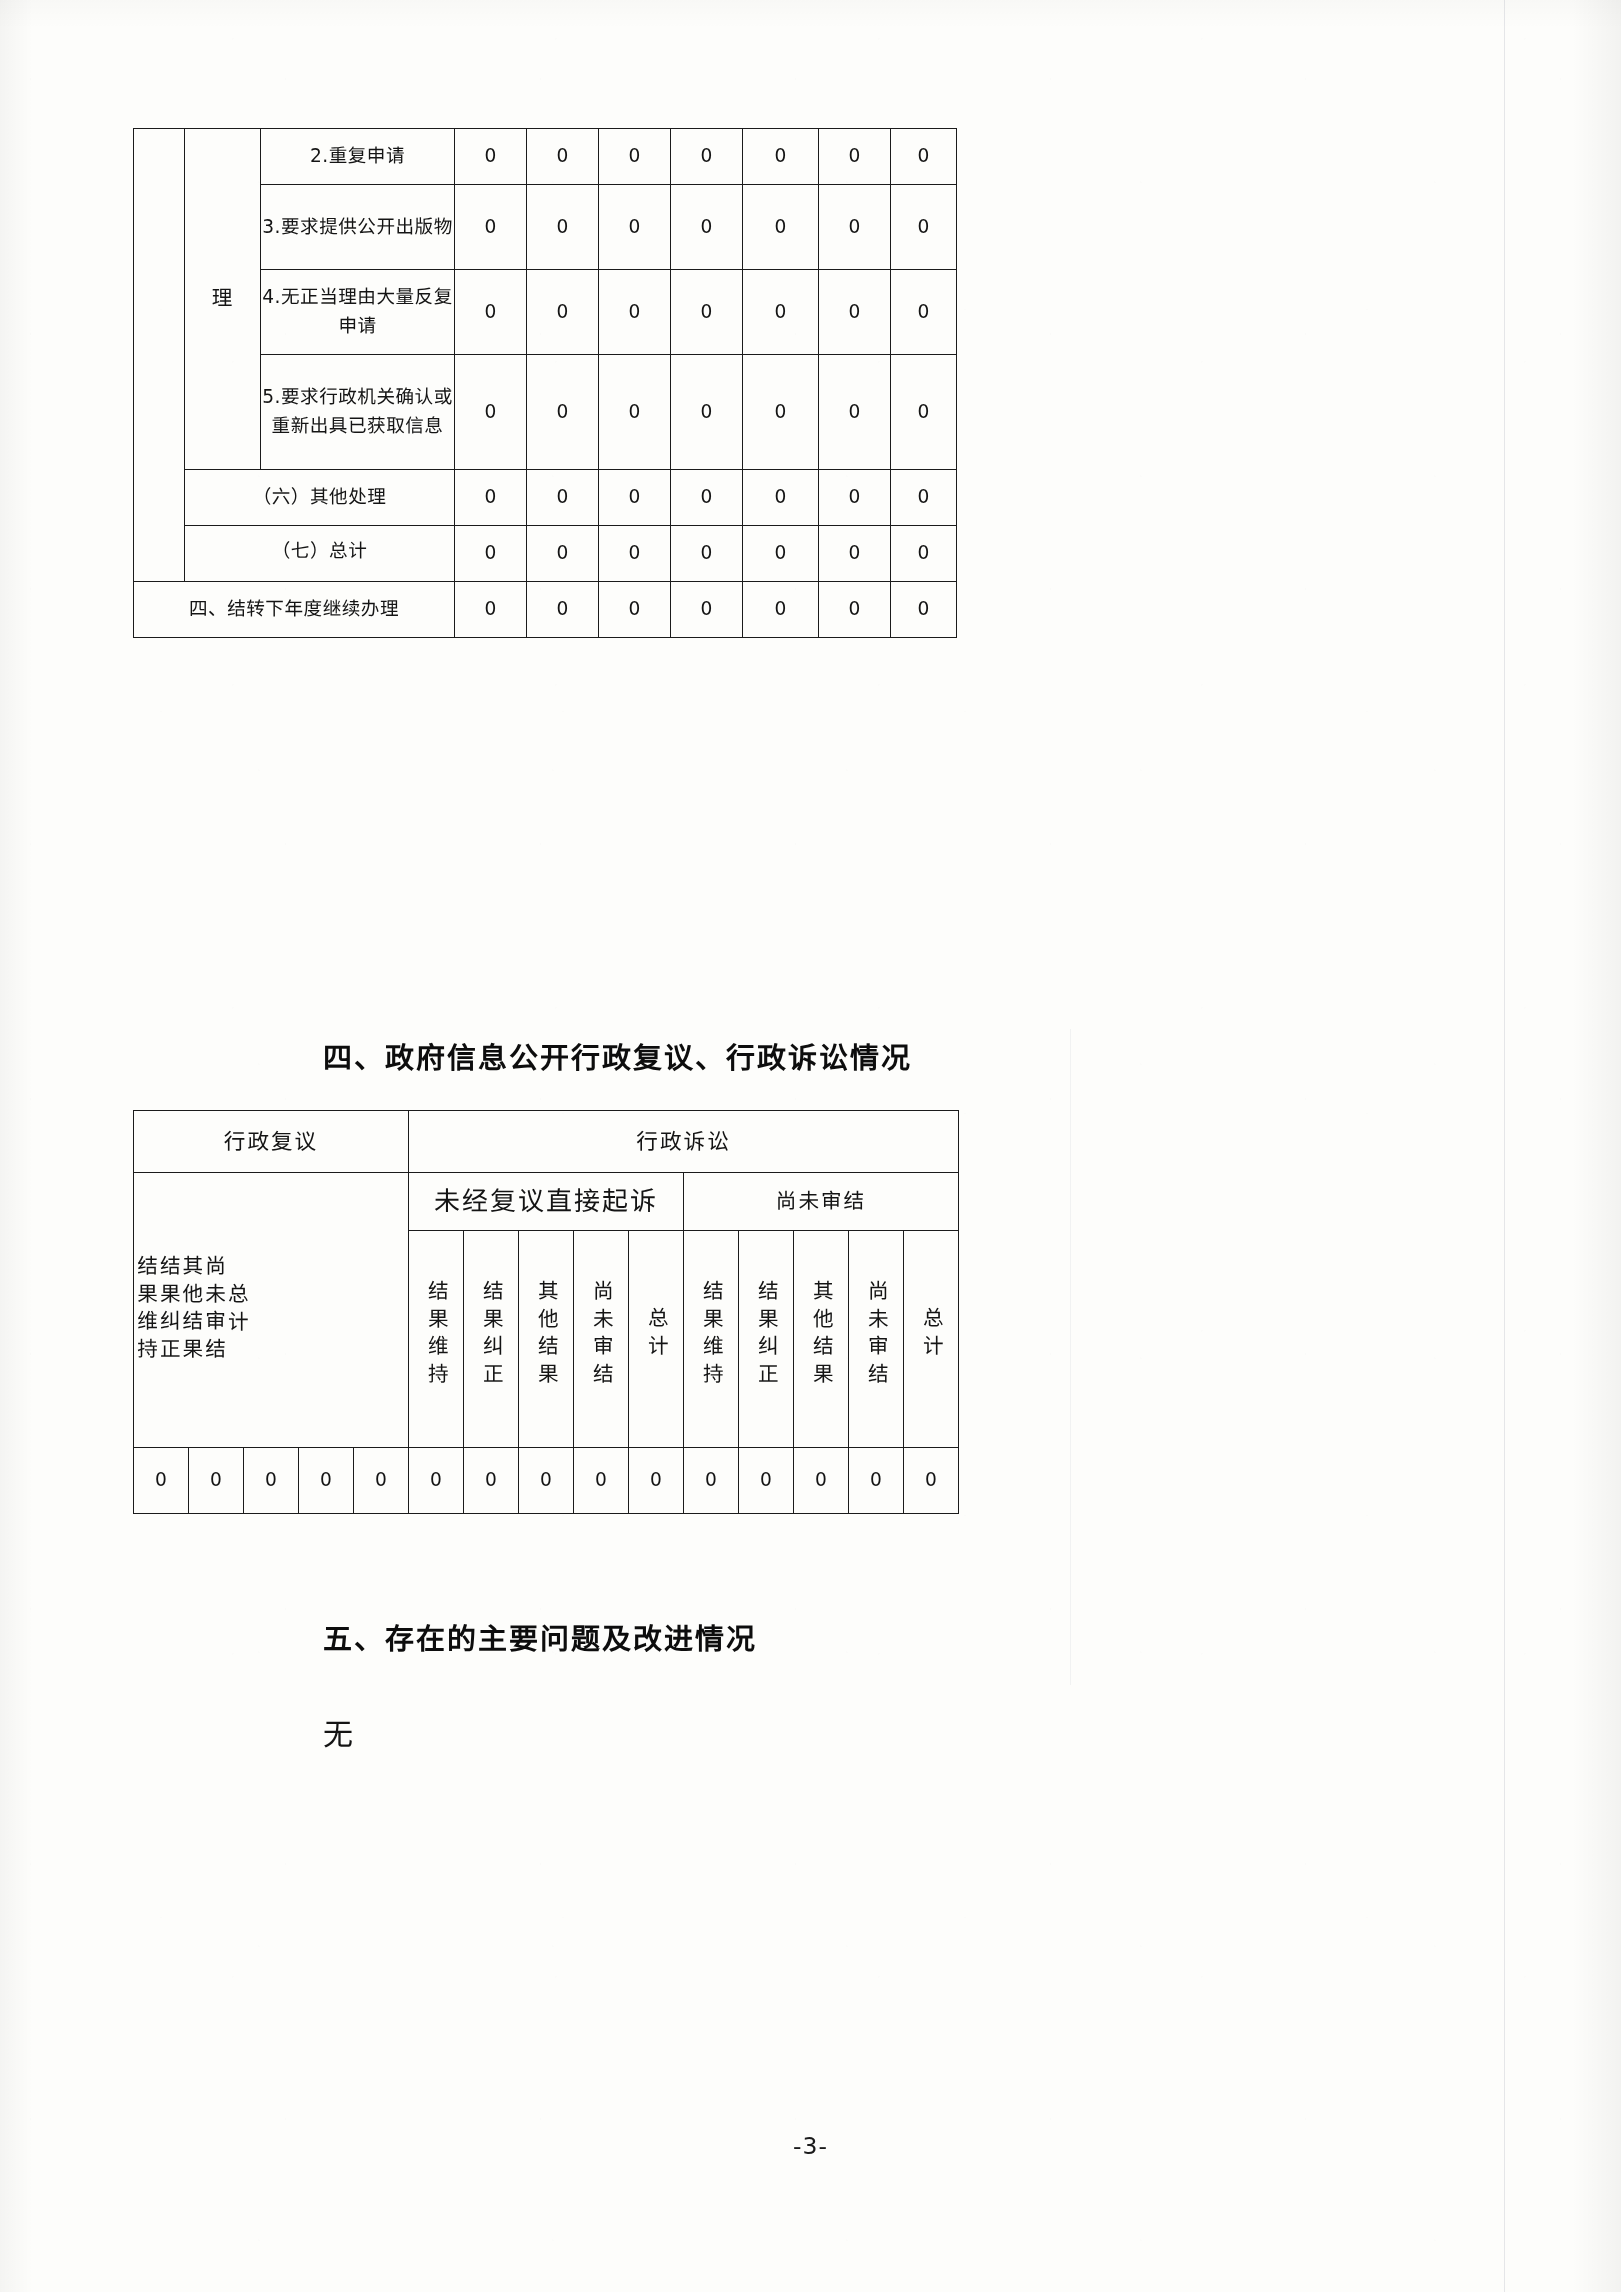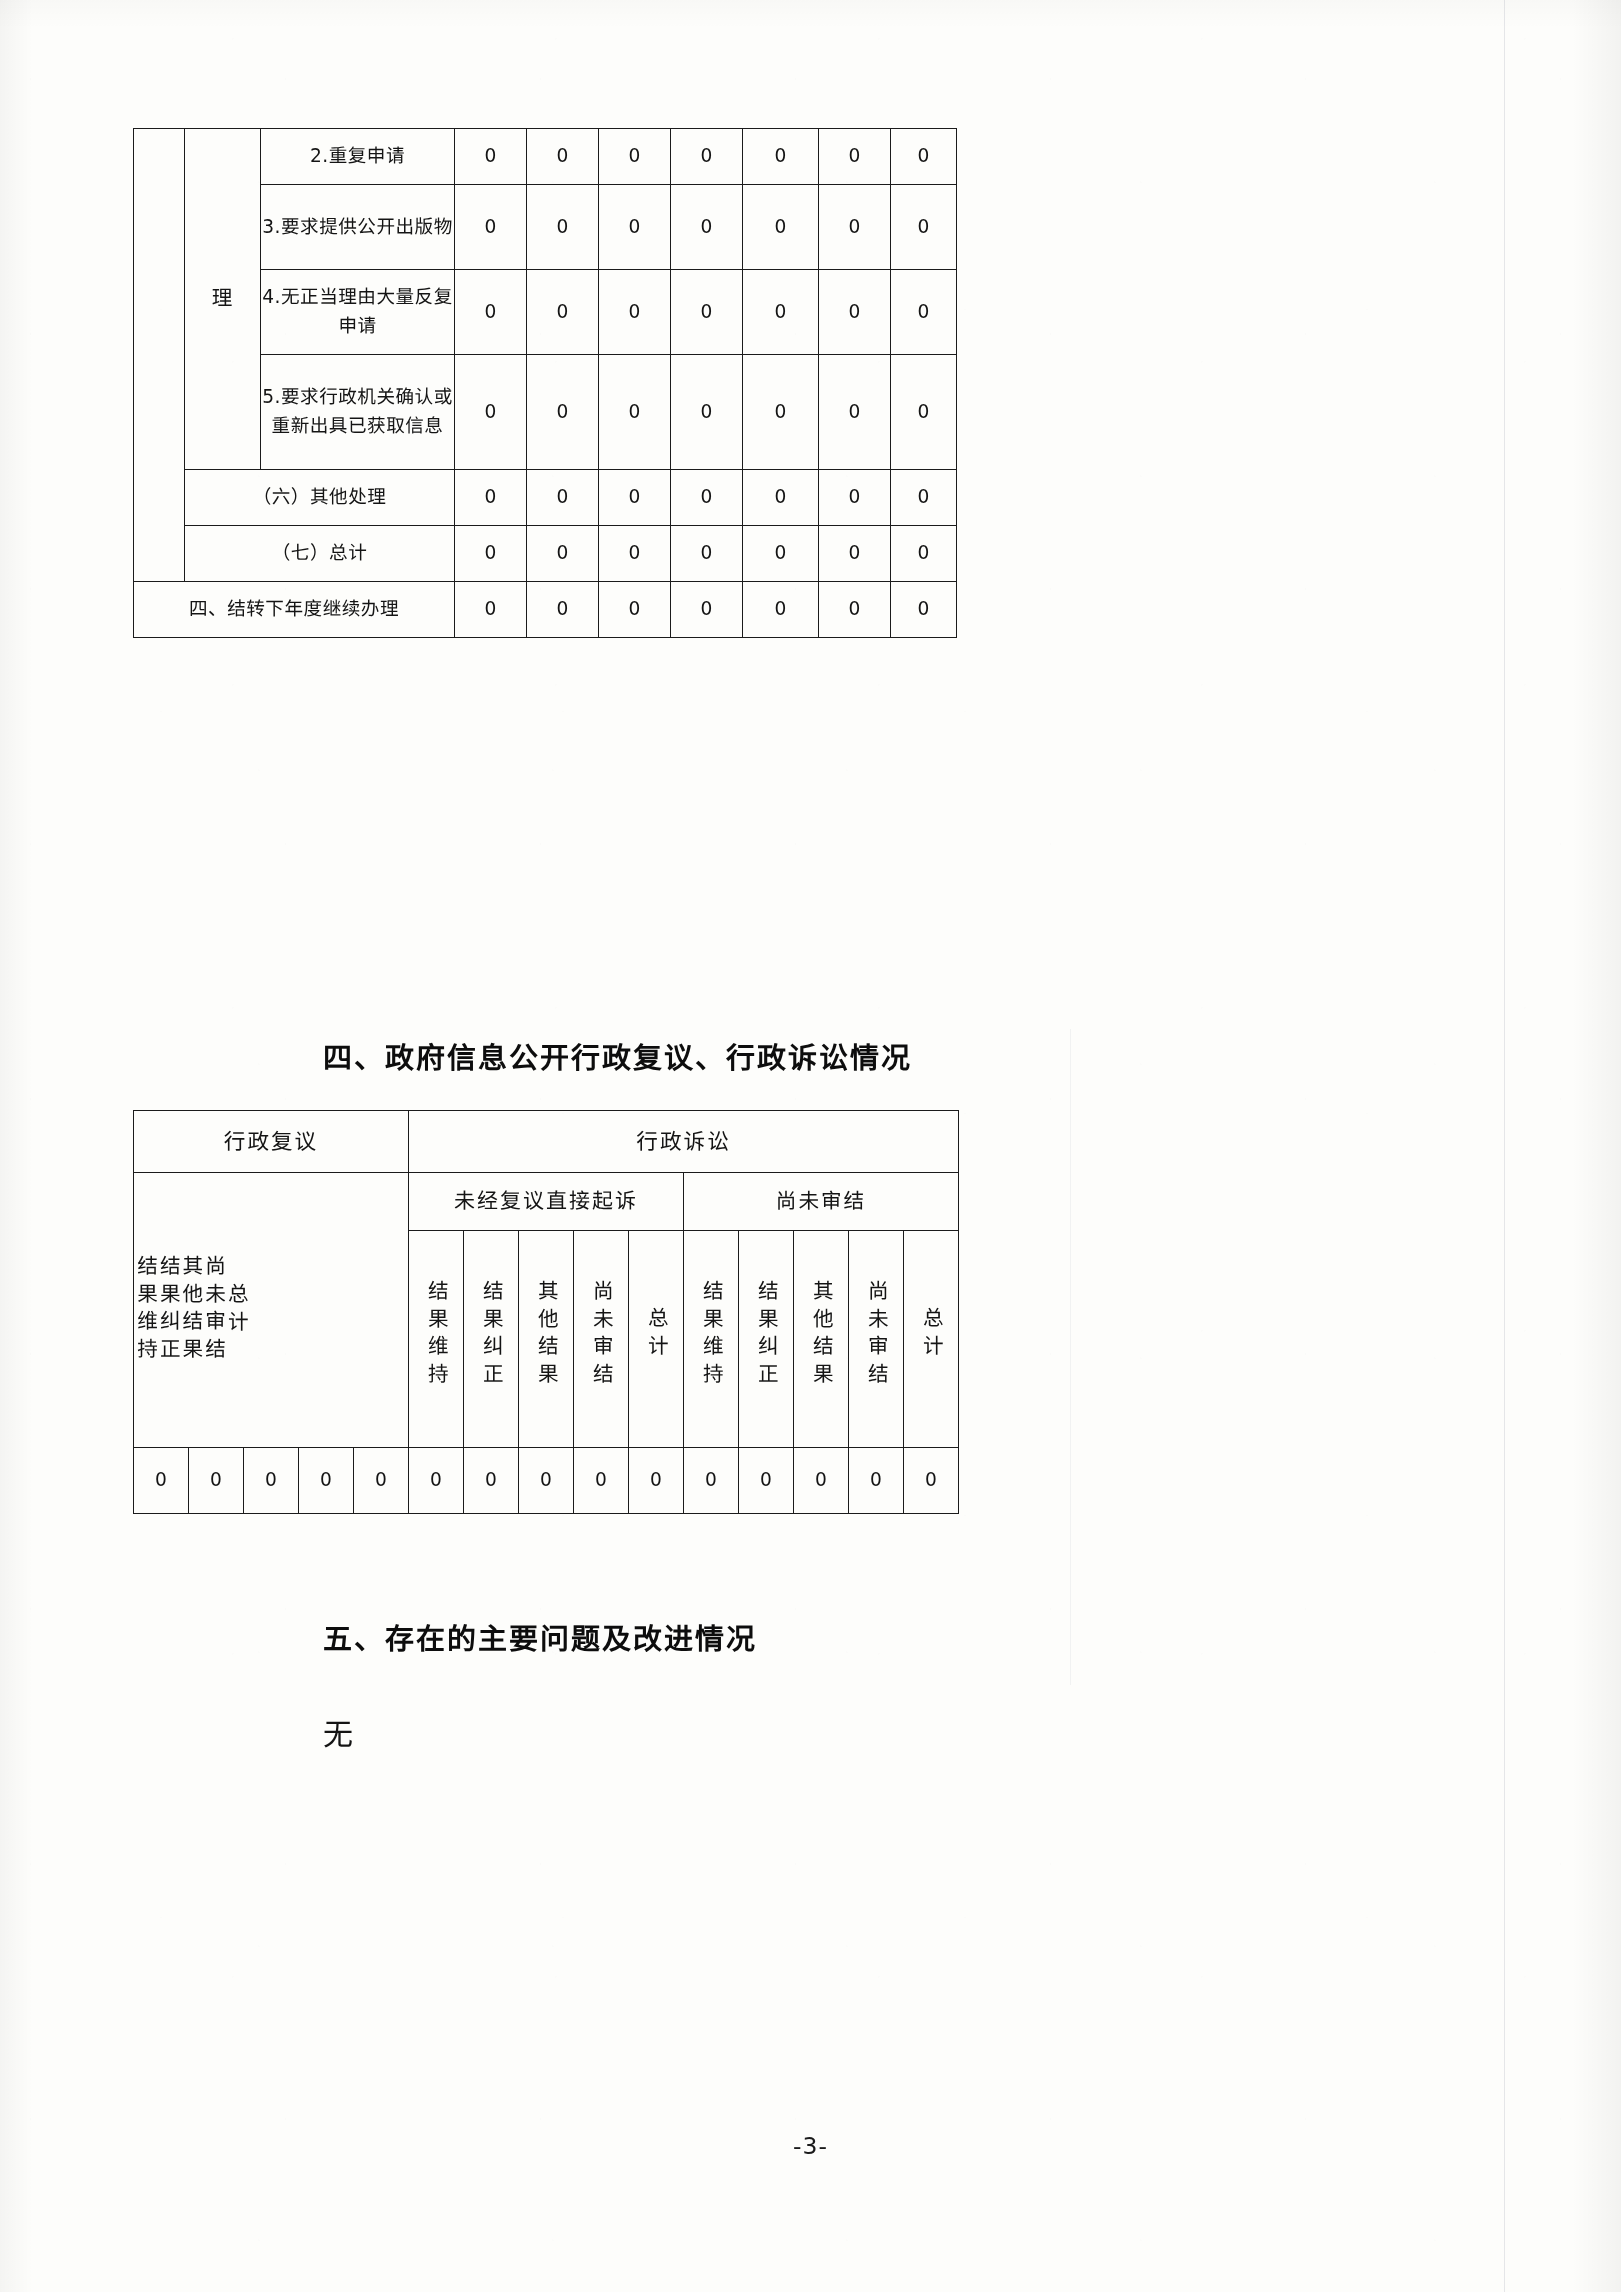--- a/index.html
+++ b/index.html
@@ -219,21 +219,21 @@
           <td class="num">0</td>
           <td class="num">0</td>
           <td class="num">0</td>
           <td class="num">0</td>
           <td class="num">0</td>
           <td class="num">0</td>
           <td class="num">0</td>
         </tr>
 
         <tr>
-          <td class="label nowrap-label" colspan="2" style="height:55px;">（七）总计</td>
+          <td class="label nowrap-label" colspan="2" style="height:55px;font-family:Liberation Mono, monospace;">（七）总计</td>
           <td class="num">0</td>
           <td class="num">0</td>
           <td class="num">0</td>
           <td class="num">0</td>
           <td class="num">0</td>
           <td class="num">0</td>
           <td class="num">0</td>
         </tr>
 
         <tr>
@@ -281,21 +281,21 @@
         <tr>
           <td colspan="5" rowspan="2" style="vertical-align:middle;">
             <div style="display:flex; height:100%;">
               <span class="vtext">结果维持</span>
               <span class="vtext">结果纠正</span>
               <span class="vtext">其他结果</span>
               <span class="vtext">尚未审结</span>
               <span class="vtext">总计</span>
             </div>
           </td>
-          <td colspan="5" style="height:57px; font-size:21px; letter-spacing:2px;">未经复议直接起诉</td>
+          <td colspan="5" style="height:57px; font-size:26px; letter-spacing:2px;">未经复议直接起诉</td>
           <td colspan="5" style="height:57px; font-size:20.6px; letter-spacing:2px;">尚未审结</td>
         </tr>
 
         <tr>
           <td style="height:216px;">
             <span class="vtext">结果维持</span>
           </td>
           <td>
             <span class="vtext">结果纠正</span>
           </td>

